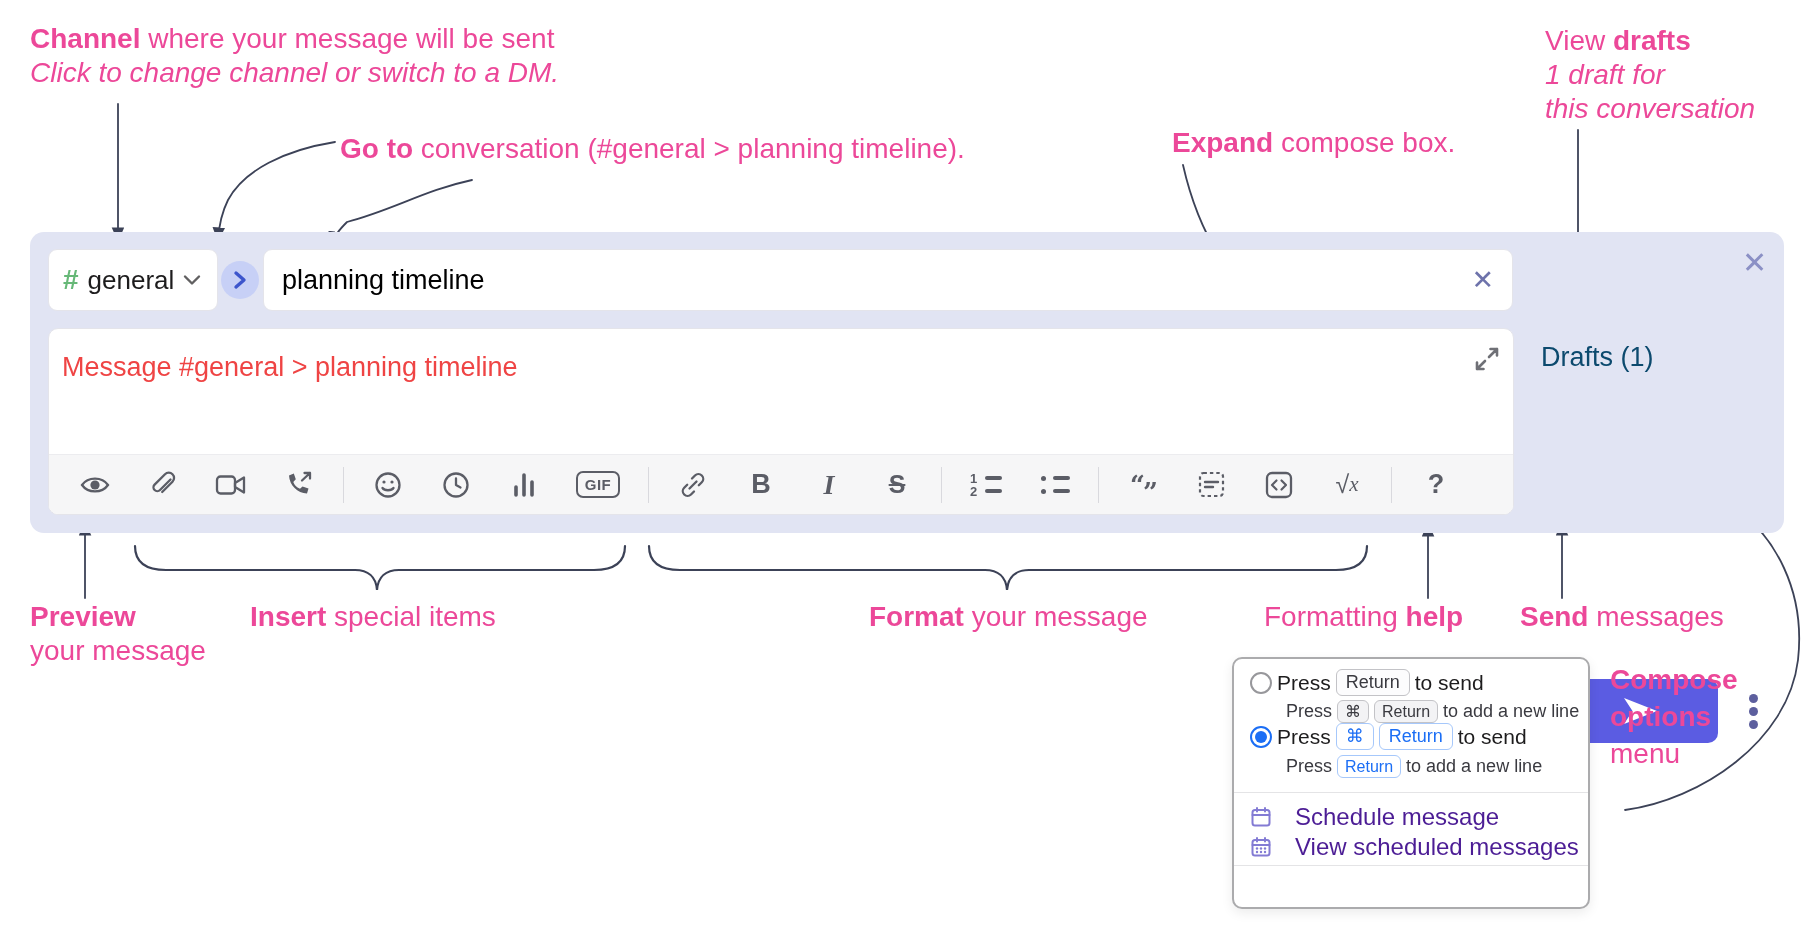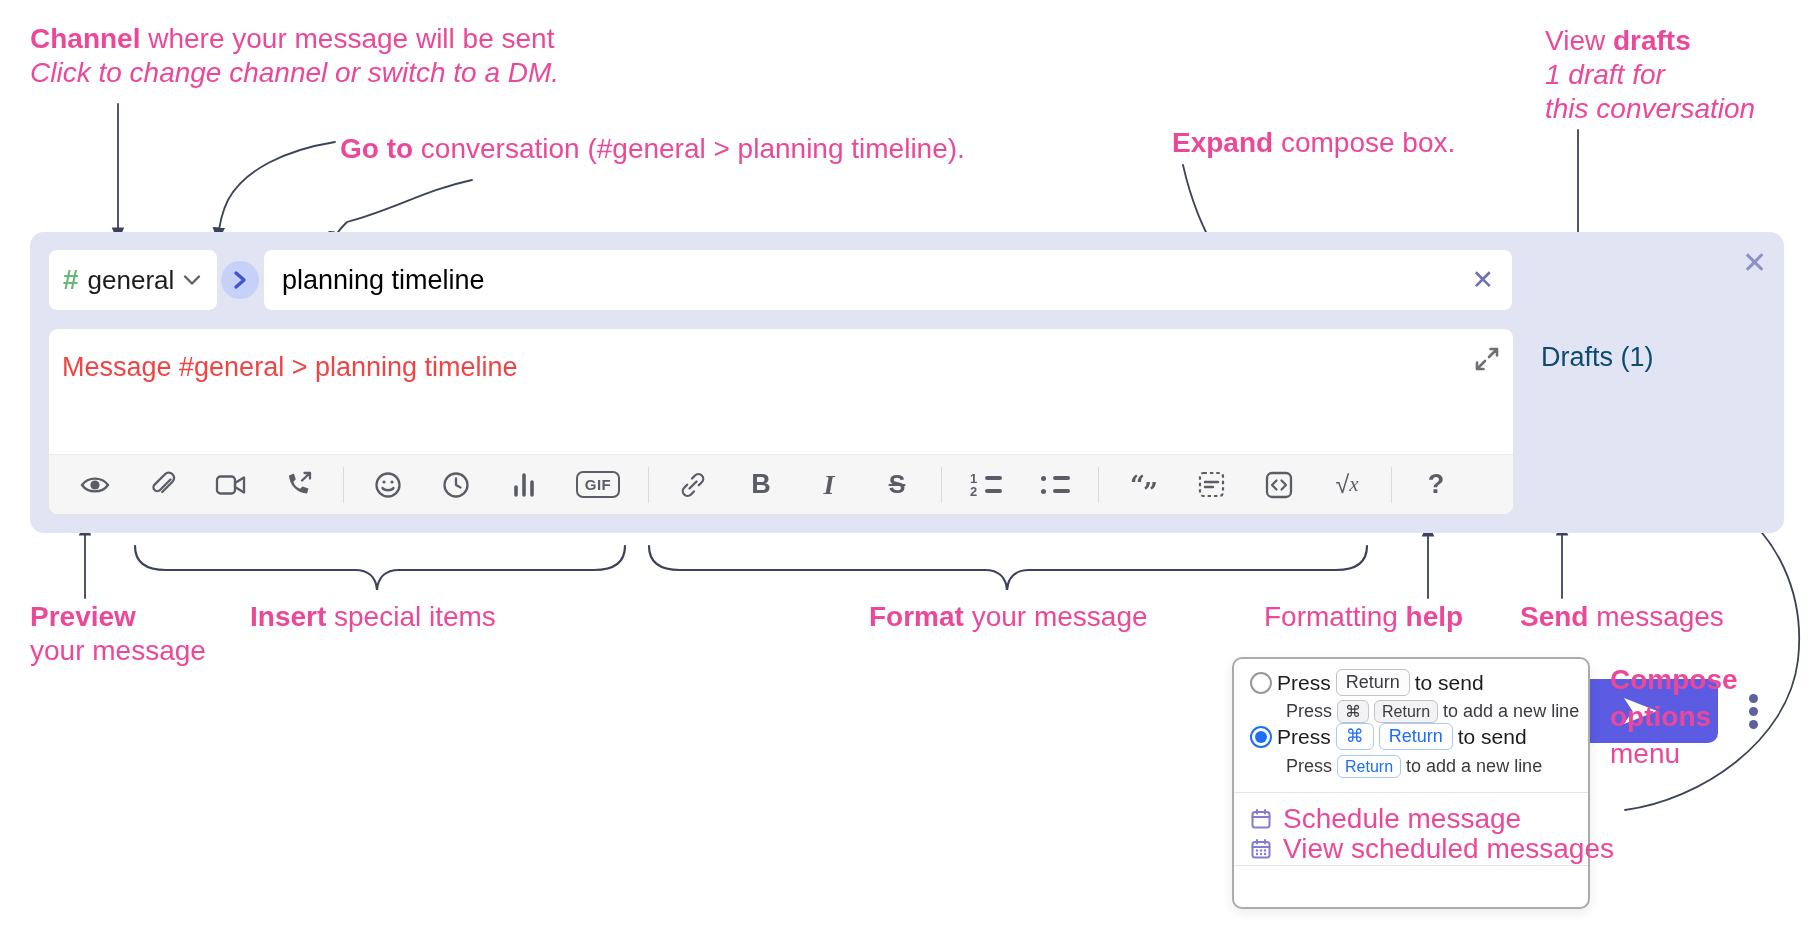--- a/index.html
+++ b/index.html
@@ -47,21 +47,21 @@
   .popup{position:absolute;left:1232px;top:657px;width:358px;height:252px;background:#fff;border:2px solid #ababad;border-radius:10px;box-sizing:border-box;box-shadow:0 4px 12px rgba(0,0,0,.08)}
   .prow{position:absolute;display:flex;align-items:center;gap:5px;white-space:nowrap;color:#1d1c1d;font-size:21px}
   .psub{font-size:18px;color:#3a3a40}
   .radio{width:18px;height:18px;border-radius:50%;border:2px solid #97979b;background:#fff;box-sizing:content-box;flex:0 0 auto}
   .radio.sel{border-color:#1b6ef5;position:relative}
   .radio.sel::after{content:"";position:absolute;inset:3px;border-radius:50%;background:#1b6ef5}
   .kbd{display:inline-block;border:1.5px solid #c3c3c7;border-radius:6px;background:#fcfcfd;padding:0 9px;line-height:25px;font-size:18px;color:#3a3a40}
   .kbd.sm{line-height:21px;font-size:16px;padding:0 7px;background:#f3f3f5}
   .kbd.blue{border-color:#a6c8fb;color:#1b6ef5;background:#fff}
   .pdiv{position:absolute;left:0;right:0;height:1px;background:#e4e4e6}
-  .mitem{position:absolute;left:16px;display:flex;align-items:center;gap:11px;font-size:28px;color:#ec4899;cursor:pointer;white-space:nowrap}
+  .mitem{position:absolute;left:16px;display:flex;align-items:center;gap:23px;font-size:24px;color:#4c1d95;cursor:pointer;white-space:nowrap}
   .micon{color:#837bd4;display:flex}
   svg{display:block}
 </style>
 </head>
 <body>
 
 <div class="canvas">
 
   <svg class="abs" width="1814" height="944" viewBox="0 0 1814 944" style="left:0;top:0;pointer-events:none">
     <defs>

